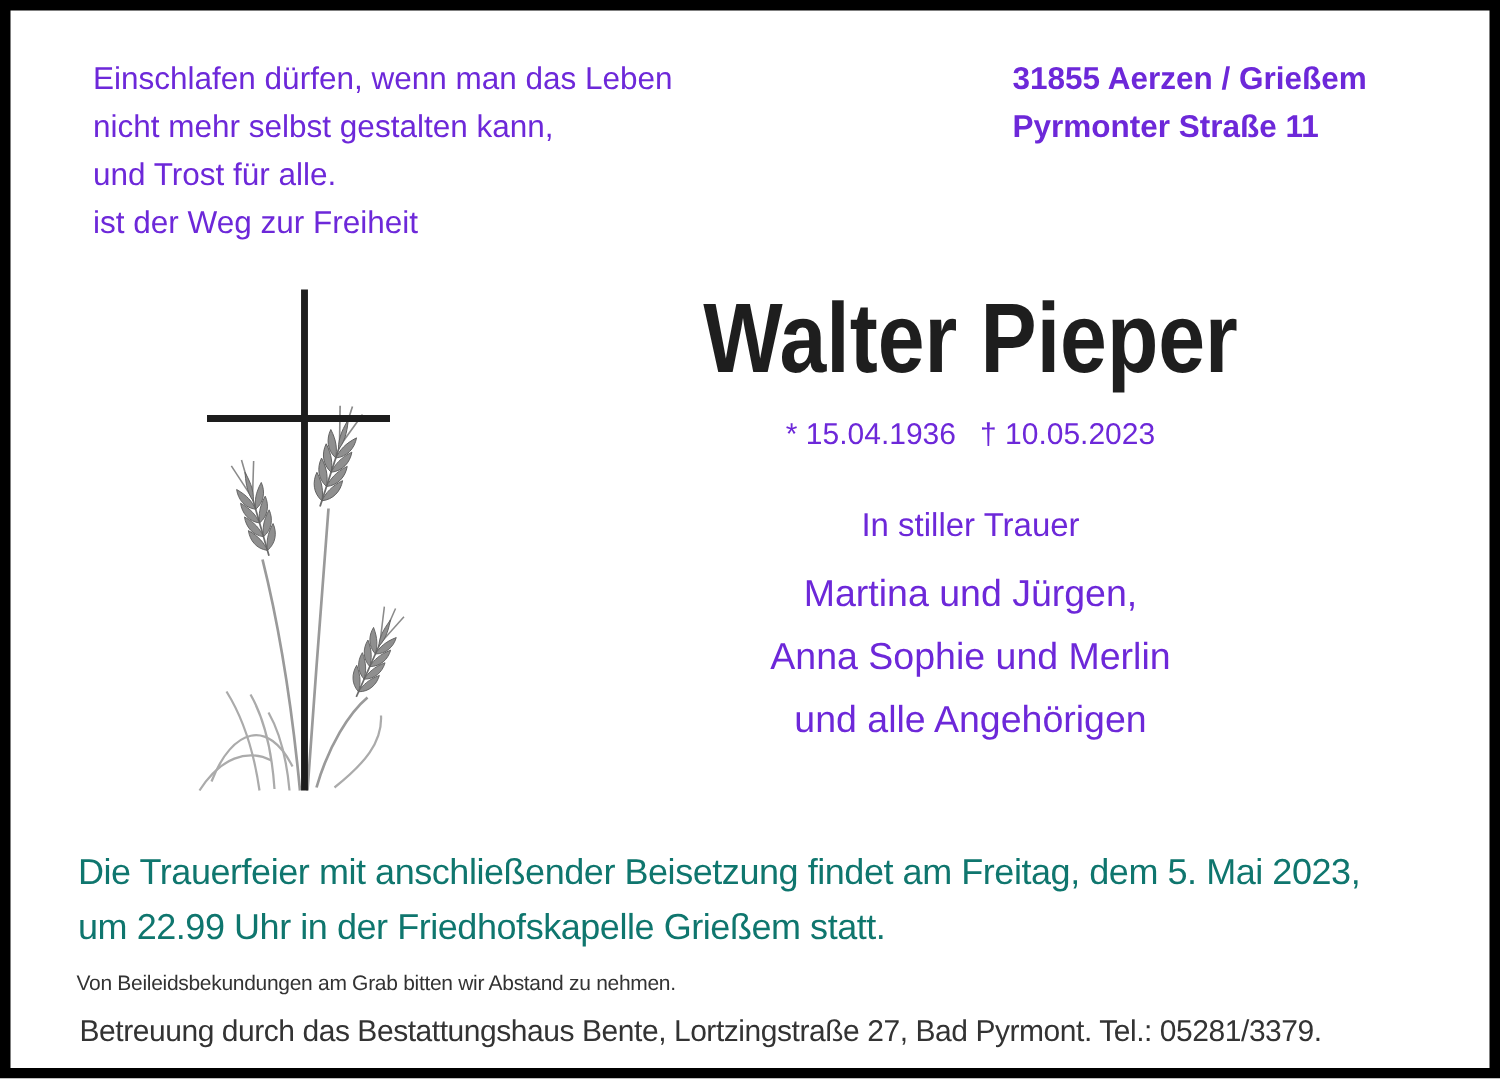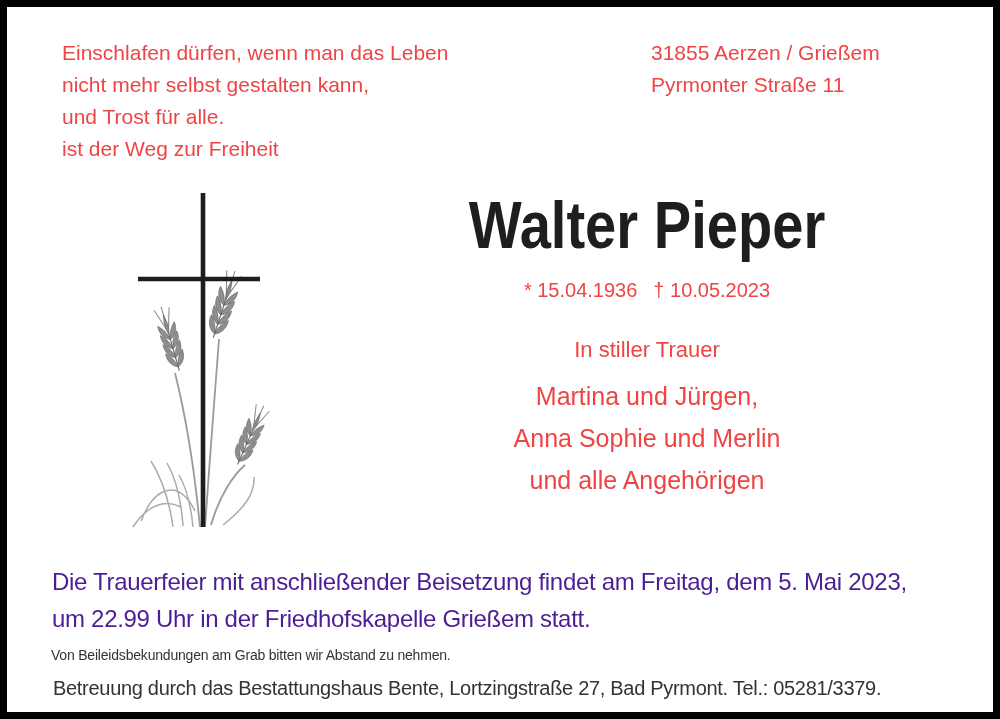--- a/index.html
+++ b/index.html
@@ -10,37 +10,38 @@
   }
   .page {
     position: relative;
     width: 1000px;
     height: 719px;
     box-sizing: border-box;
     border: 7px solid #000000;
     background: #ffffff;
     overflow: hidden;
   }
-  .txt { color: #ef4444; }
+  .txt { color: #6d28d9; }
 
   .quote-block {
     position: absolute;
     left: 55px;
     top: 30px;
     font-size: 21px;
     line-height: 32px;
     white-space: nowrap;
   }
   .address-block {
     position: absolute;
-    left: 644px;
+    left: 668px;
     top: 30px;
     font-size: 21px;
     line-height: 32px;
     white-space: nowrap;
+    font-weight: bold;
   }
 
   .center-abs {
     position: absolute;
     left: 290px;
     width: 700px;
     text-align: center;
   }
   .intro-line {
     top: 138px;
@@ -76,21 +77,21 @@
     line-height: 42px;
   }
 
   .funeral-info {
     position: absolute;
     left: 45px;
     top: 556px;
     font-size: 24px;
     line-height: 37px;
     letter-spacing: -0.3px;
-    color: #4c1d95;
+    color: #0f766e;
     white-space: nowrap;
   }
   .condolence-note {
     position: absolute;
     left: 44px;
     top: 634px;
     font-size: 14px;
     line-height: 28px;
     letter-spacing: -0.2px;
     color: #333333;

